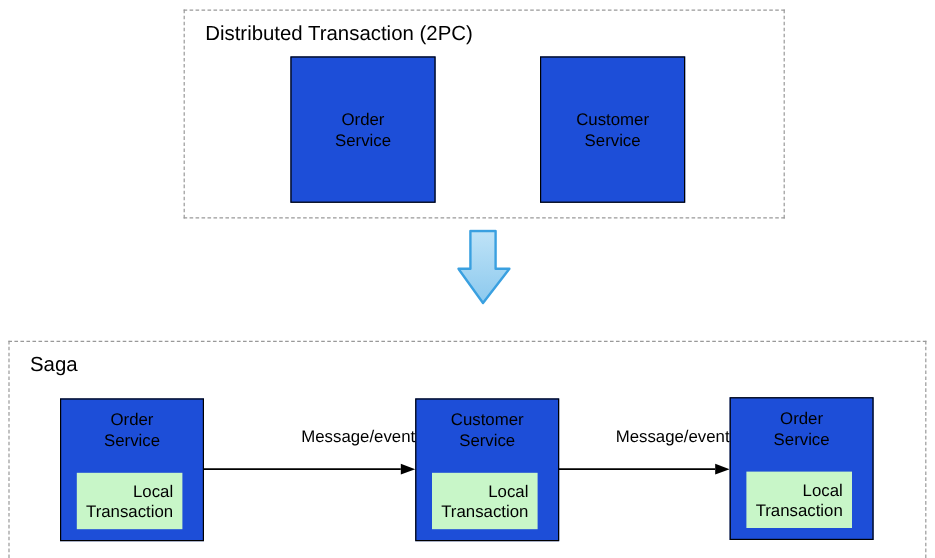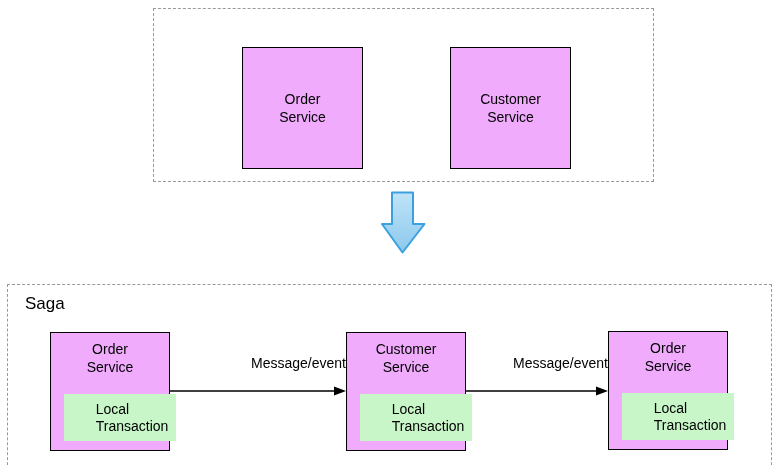--- a/index.html
+++ b/index.html
@@ -29,21 +29,21 @@
     left: 17px;
     top: 8px;
     font-size: 17px;
     line-height: 22px;
     color: var(--text, #000);
     white-space: nowrap;
   }
   .service-box {
     position: absolute;
     border: 1.5px solid var(--box-border, #000);
-    background: #f0abfc;
+    background: #1d4ed8;
     box-sizing: border-box;
     text-align: center;
     font-size: 14px;
     line-height: 18px;
   }
   .centered-label {
     display: flex;
     align-items: center;
     justify-content: center;
   }
@@ -59,22 +59,21 @@
     left: 13px;
     top: 61px;
     width: 88px;
     height: 47px;
     background: var(--local-tx-fill, #c8f7c8);
     font-size: 14px;
     line-height: 17px;
     display: flex;
     align-items: center;
     justify-content: center;
-    text-align: left;
-    padding-left: 24px;
+    text-align: right;
   }
   .down-arrow {
     position: absolute;
     left: 381px;
     top: 191px;
   }
   .down-arrow-shape {
     stroke: var(--down-arrow-stroke, #3aa0e0);
     stroke-width: 2;
     stroke-linejoin: round;
@@ -96,20 +95,21 @@
   }
   .msg-label-1 { left: 162px; width: 176px; }
   .msg-label-2 { left: 457px; width: 143px; }
 </style>
 </head>
 <body>
 
 <div class="canvas">
 
   <section class="group group-2pc">
+    <div class="group-title">Distributed Transaction (2PC)</div>
     <div class="service-box centered-label box-2pc-order">
       <span class="pre">Order
 Service</span>
     </div>
     <div class="service-box centered-label box-2pc-customer">
       <span class="pre">Customer
 Service</span>
     </div>
   </section>
 

